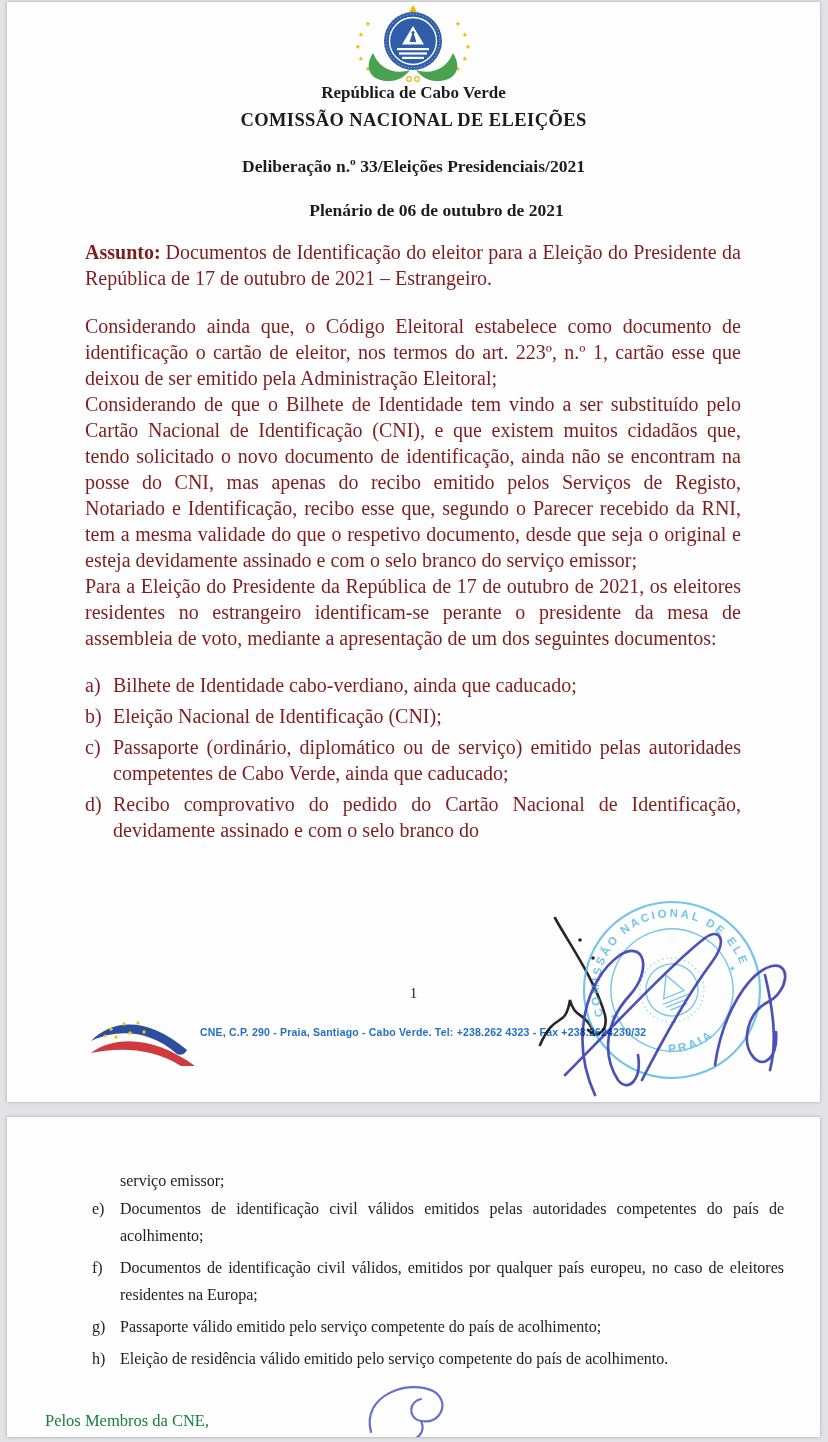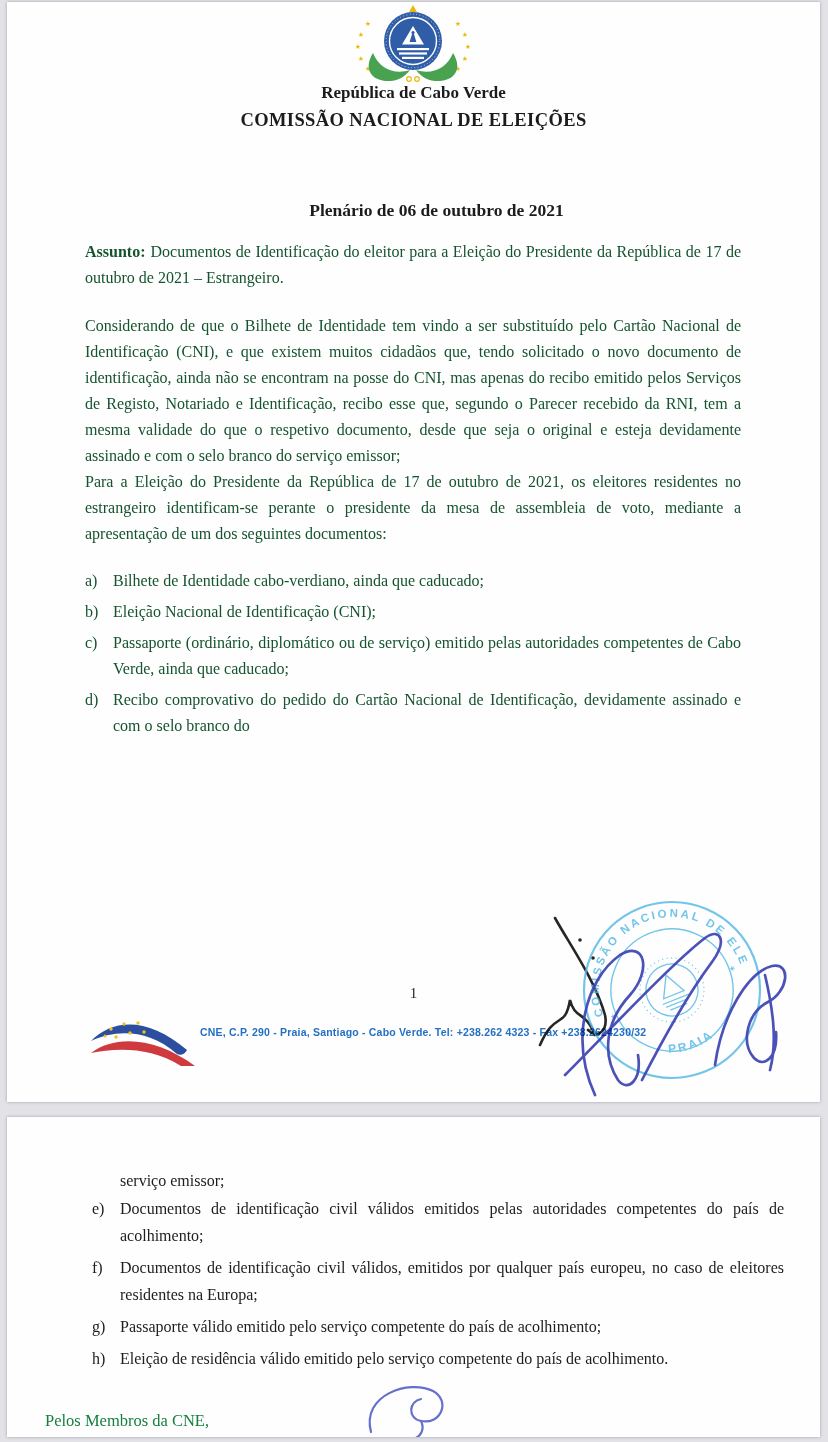--- a/index.html
+++ b/index.html
@@ -20,21 +20,21 @@
   #emblem{position:absolute;left:336px;top:1px;}
   .hdr{position:absolute;left:0;right:0;text-align:center;color:#1c1c1c;font-weight:bold;}
   #hdr-republic{top:81px;font-size:17px;}
   #hdr-commission{top:108px;font-size:18.5px;letter-spacing:.4px;}
   #doc-title{top:154px;font-size:17.5px;}
   #doc-session{top:198px;font-size:17.5px;padding-left:46px;}
 
   
   .content{
     position:absolute;left:78px;top:237px;width:656px;
-    font-size:16px;line-height:26px;color:#14532d;text-align:justify;
+    font-size:20px;line-height:26px;color:#7f1d1d;text-align:justify;
   }
   .subject{margin:0 0 22px 0;}
   .subject .lbl{font-weight:bold;margin-right:5px;}
   .para{margin:0;}
   .doc-list{margin-top:21px;}
   .item{display:flex;margin-bottom:5px;}
   .letter{width:28px;flex:none;}
   .itext{flex:1;text-align:justify;}
 
   
@@ -91,24 +91,26 @@
         <text x="115" y="68">★</text>
     </g>
     <path d="M30,50 C20,66 28,79 48,78 C58,77 64,71 67,67 C52,72 36,66 30,50 Z" fill="#49a24f"></path>
     <path d="M110,50 C120,66 112,79 92,78 C82,77 76,71 73,67 C88,72 104,66 110,50 Z" fill="#49a24f"></path>
     <circle cx="66" cy="76" r="2.3" fill="none" stroke="#e9b90f" stroke-width="1.2"></circle>
     <circle cx="74" cy="76" r="2.3" fill="none" stroke="#e9b90f" stroke-width="1.2"></circle>
   </svg>
 
   <div class="hdr" id="hdr-republic">República de Cabo Verde</div>
   <div class="hdr" id="hdr-commission">COMISSÃO NACIONAL DE ELEIÇÕES</div>
+  <div class="hdr" id="doc-title">Deliberação n.º 33/Eleições Presidenciais/2021</div>
   <div class="hdr" id="doc-session">Plenário de 06 de outubro de 2021</div>
 
   <div class="content">
     <p class="subject"><span class="lbl">Assunto:</span><span>Documentos de Identificação do eleitor para a Eleição do Presidente da República de 17 de outubro de 2021 – Estrangeiro.</span></p>
+    <p class="para">Considerando ainda que, o Código Eleitoral estabelece como documento de identificação o cartão de eleitor, nos termos do art. 223º, n.º 1, cartão esse que deixou de ser emitido pela Administração Eleitoral;</p>
     <p class="para">Considerando de que o Bilhete de Identidade tem vindo a ser substituído pelo Cartão Nacional de Identificação (CNI), e que existem muitos cidadãos que, tendo solicitado o novo documento de identificação, ainda não se encontram na posse do CNI, mas apenas do recibo emitido pelos Serviços de Registo, Notariado e Identificação, recibo esse que, segundo o Parecer recebido da RNI, tem a mesma validade do que o respetivo documento, desde que seja o original e esteja devidamente assinado e com o selo branco do serviço emissor;</p>
     <p class="para">Para a Eleição do Presidente da República de 17 de outubro de 2021, os eleitores residentes no estrangeiro identificam-se perante o presidente da mesa de assembleia de voto, mediante a apresentação de um dos seguintes documentos:</p>
     <div class="doc-list">
       <div class="item">
           <span class="letter">a)</span>
           <span class="itext">Bilhete de Identidade cabo-verdiano, ainda que caducado;</span>
         </div>
       <div class="item">
           <span class="letter">b)</span>
           <span class="itext">Eleição Nacional de Identificação (CNI);</span>

